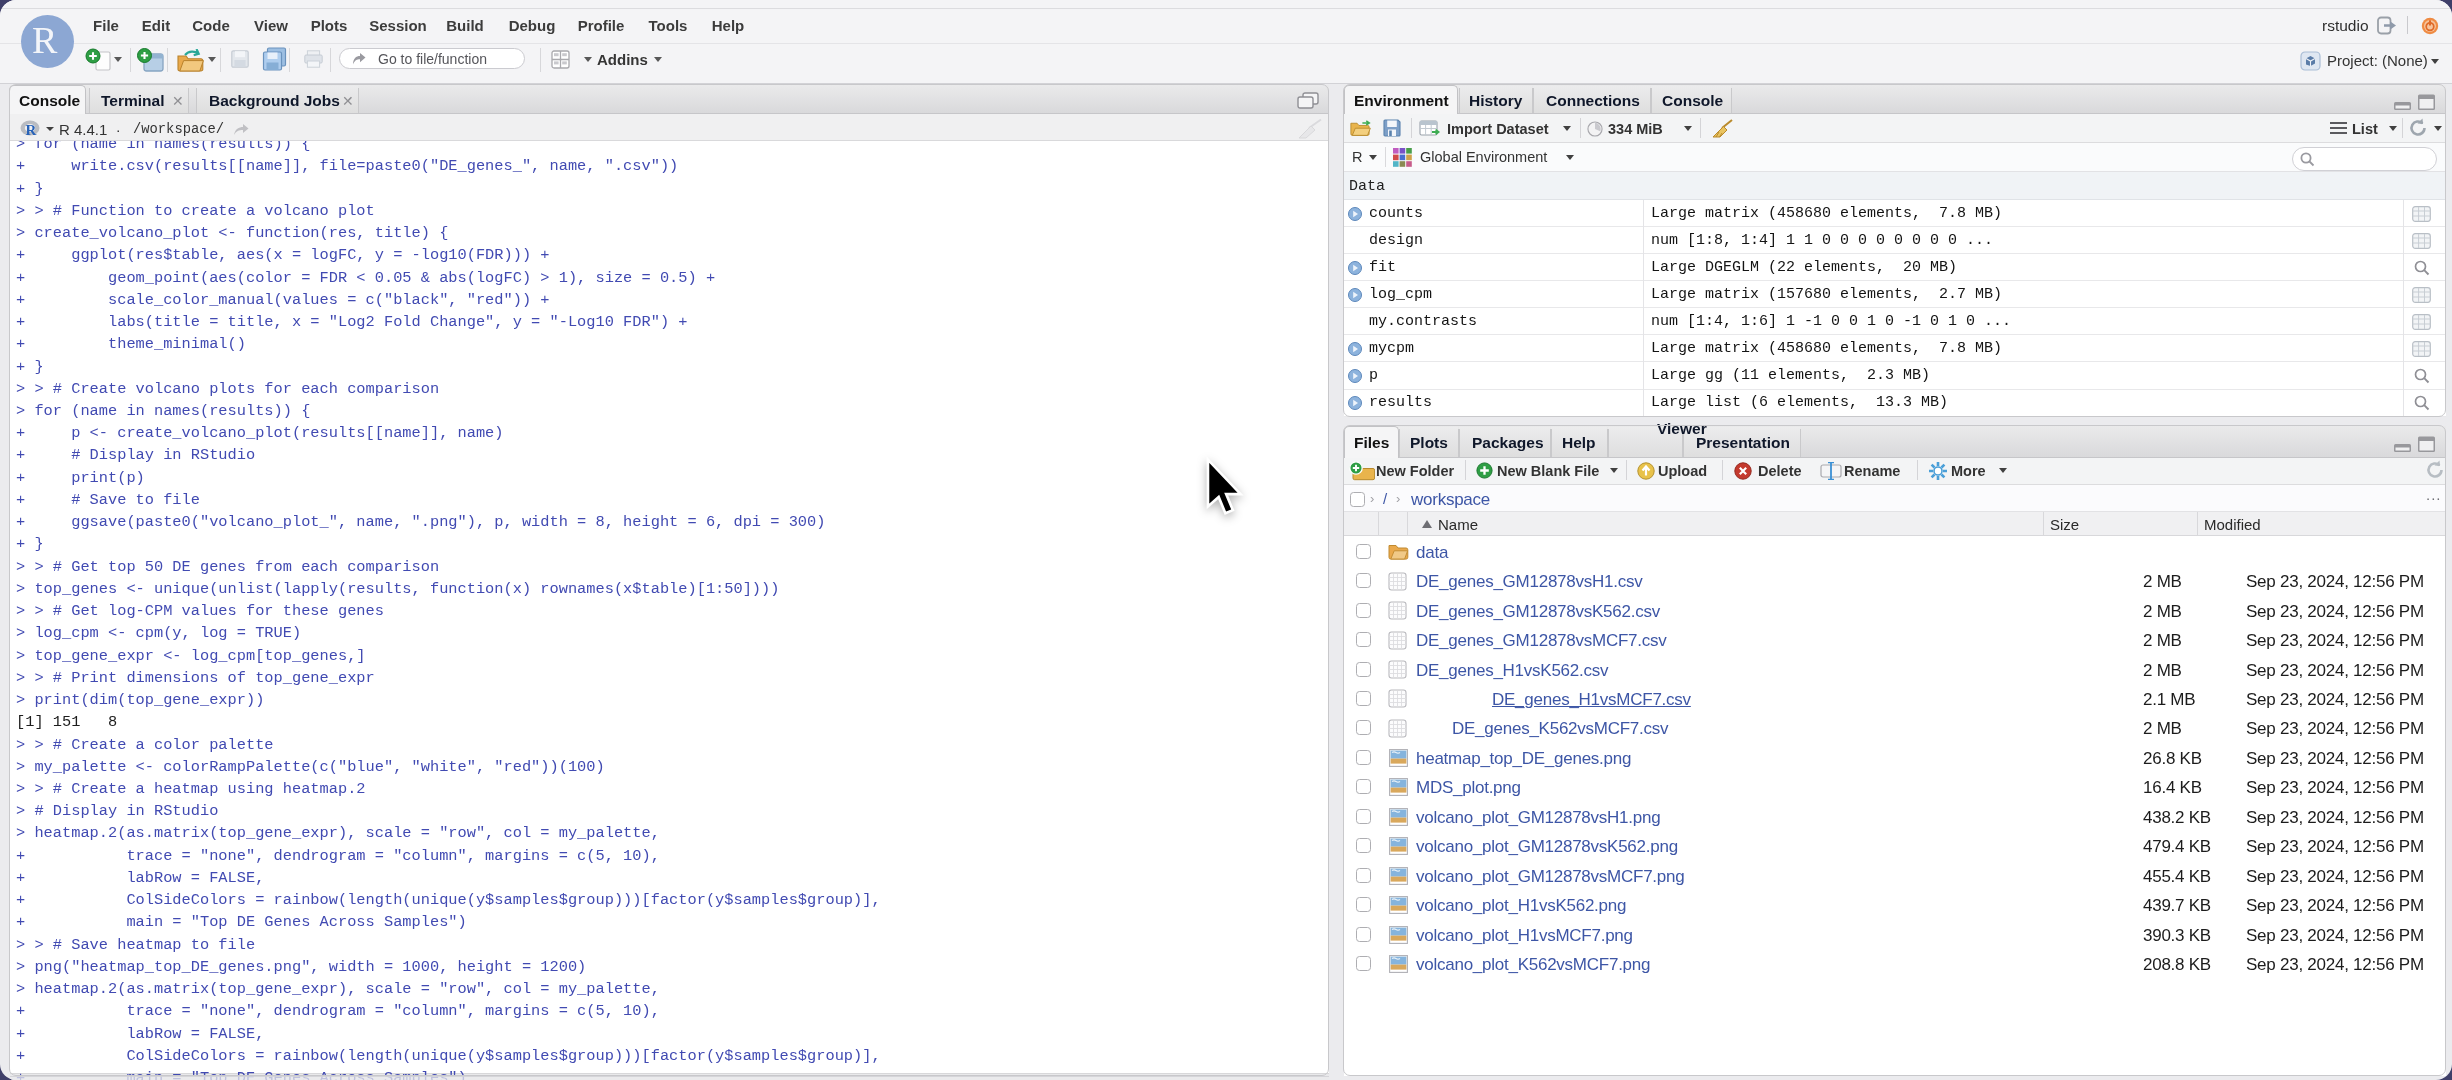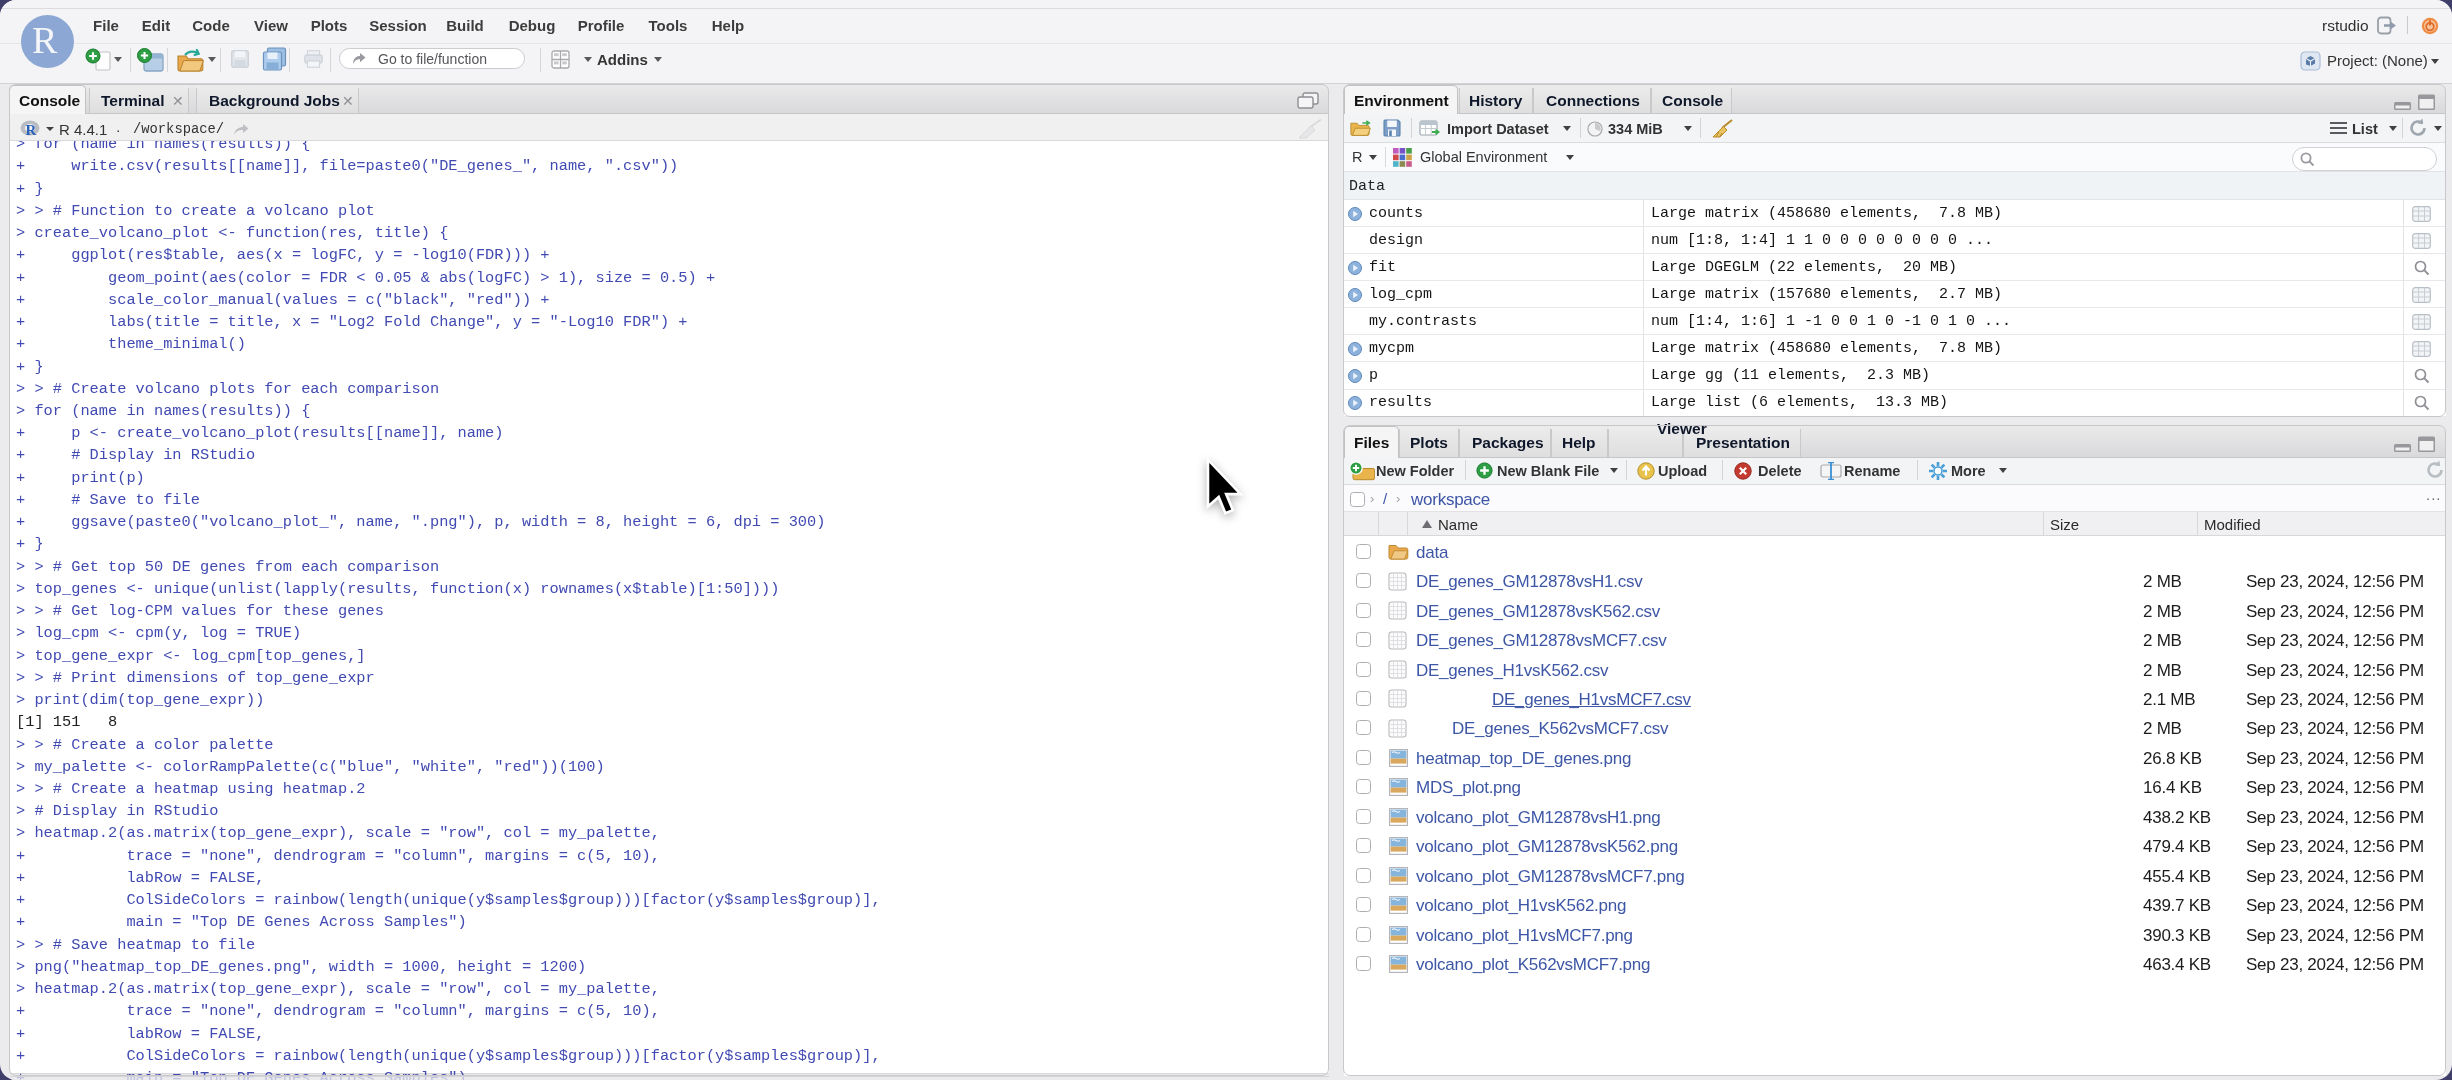--- a/index.html
+++ b/index.html
@@ -593,20 +593,20 @@
 <div class="tx fmeta" style="left:2143px;top:925.7px;">390.3 KB</div>
 <div class="tx fmeta" style="left:2246px;top:925.7px;">Sep 23, 2024, 12:56 PM</div>
 <div class="cb" style="left:1356px;top:956.2px;"></div>
 <svg class="abs" style="left:1389px;top:955.1800000000001px;" width="19" height="18" viewBox="0 0 19 18">
       <rect x="0.6" y="0.6" width="17.8" height="16.8" fill="#fff" stroke="#b0b0b5" stroke-width="1.1"></rect>
       <rect x="1.6" y="1.6" width="15.8" height="8" fill="#85b4dd"></rect>
       <rect x="1.6" y="9.6" width="15.8" height="5" fill="#d9a85c"></rect>
       <path d="M3 3.5 q2 -1.4 4 0 q2 1.4 4 0" stroke="#e8f1f8" stroke-width="1.3" fill="none"></path>
     </svg>
 <div class="tx flink" style="left:1416px;top:955.2px;">volcano_plot_K562vsMCF7.png</div>
-<div class="tx fmeta" style="left:2143px;top:955.2px;">463.4 KB</div>
+<div class="tx fmeta" style="left:2143px;top:955.2px;">208.8 KB</div>
 <div class="tx fmeta" style="left:2246px;top:955.2px;">Sep 23, 2024, 12:56 PM</div>
 <div class="abs" style="left:9px;top:84px;width:1320px;height:992px;border:1px solid #c8c8cb;border-radius:7px;pointer-events:none;"></div>
 <div class="abs" style="left:1343px;top:84px;width:1103px;height:333px;border:1px solid #c8c8cb;border-radius:7px;pointer-events:none;"></div>
 <div class="abs" style="left:1343px;top:425px;width:1103px;height:651px;border:1px solid #c8c8cb;border-radius:7px;pointer-events:none;"></div>
 <svg class="abs" style="left:1197px;top:452px;filter:drop-shadow(0 3px 5px rgba(0,0,0,0.3));" width="57" height="68" viewBox="0 0 52 62">
 <path d="M10 7 L10 49.6 L19.8 41 L25.9 55.9 L32.7 53 L26.6 38.4 L39.8 38.4 Z" fill="#000" stroke="#fff" stroke-width="2.4"></path>
     </svg>
 </div>
 </body></html>

